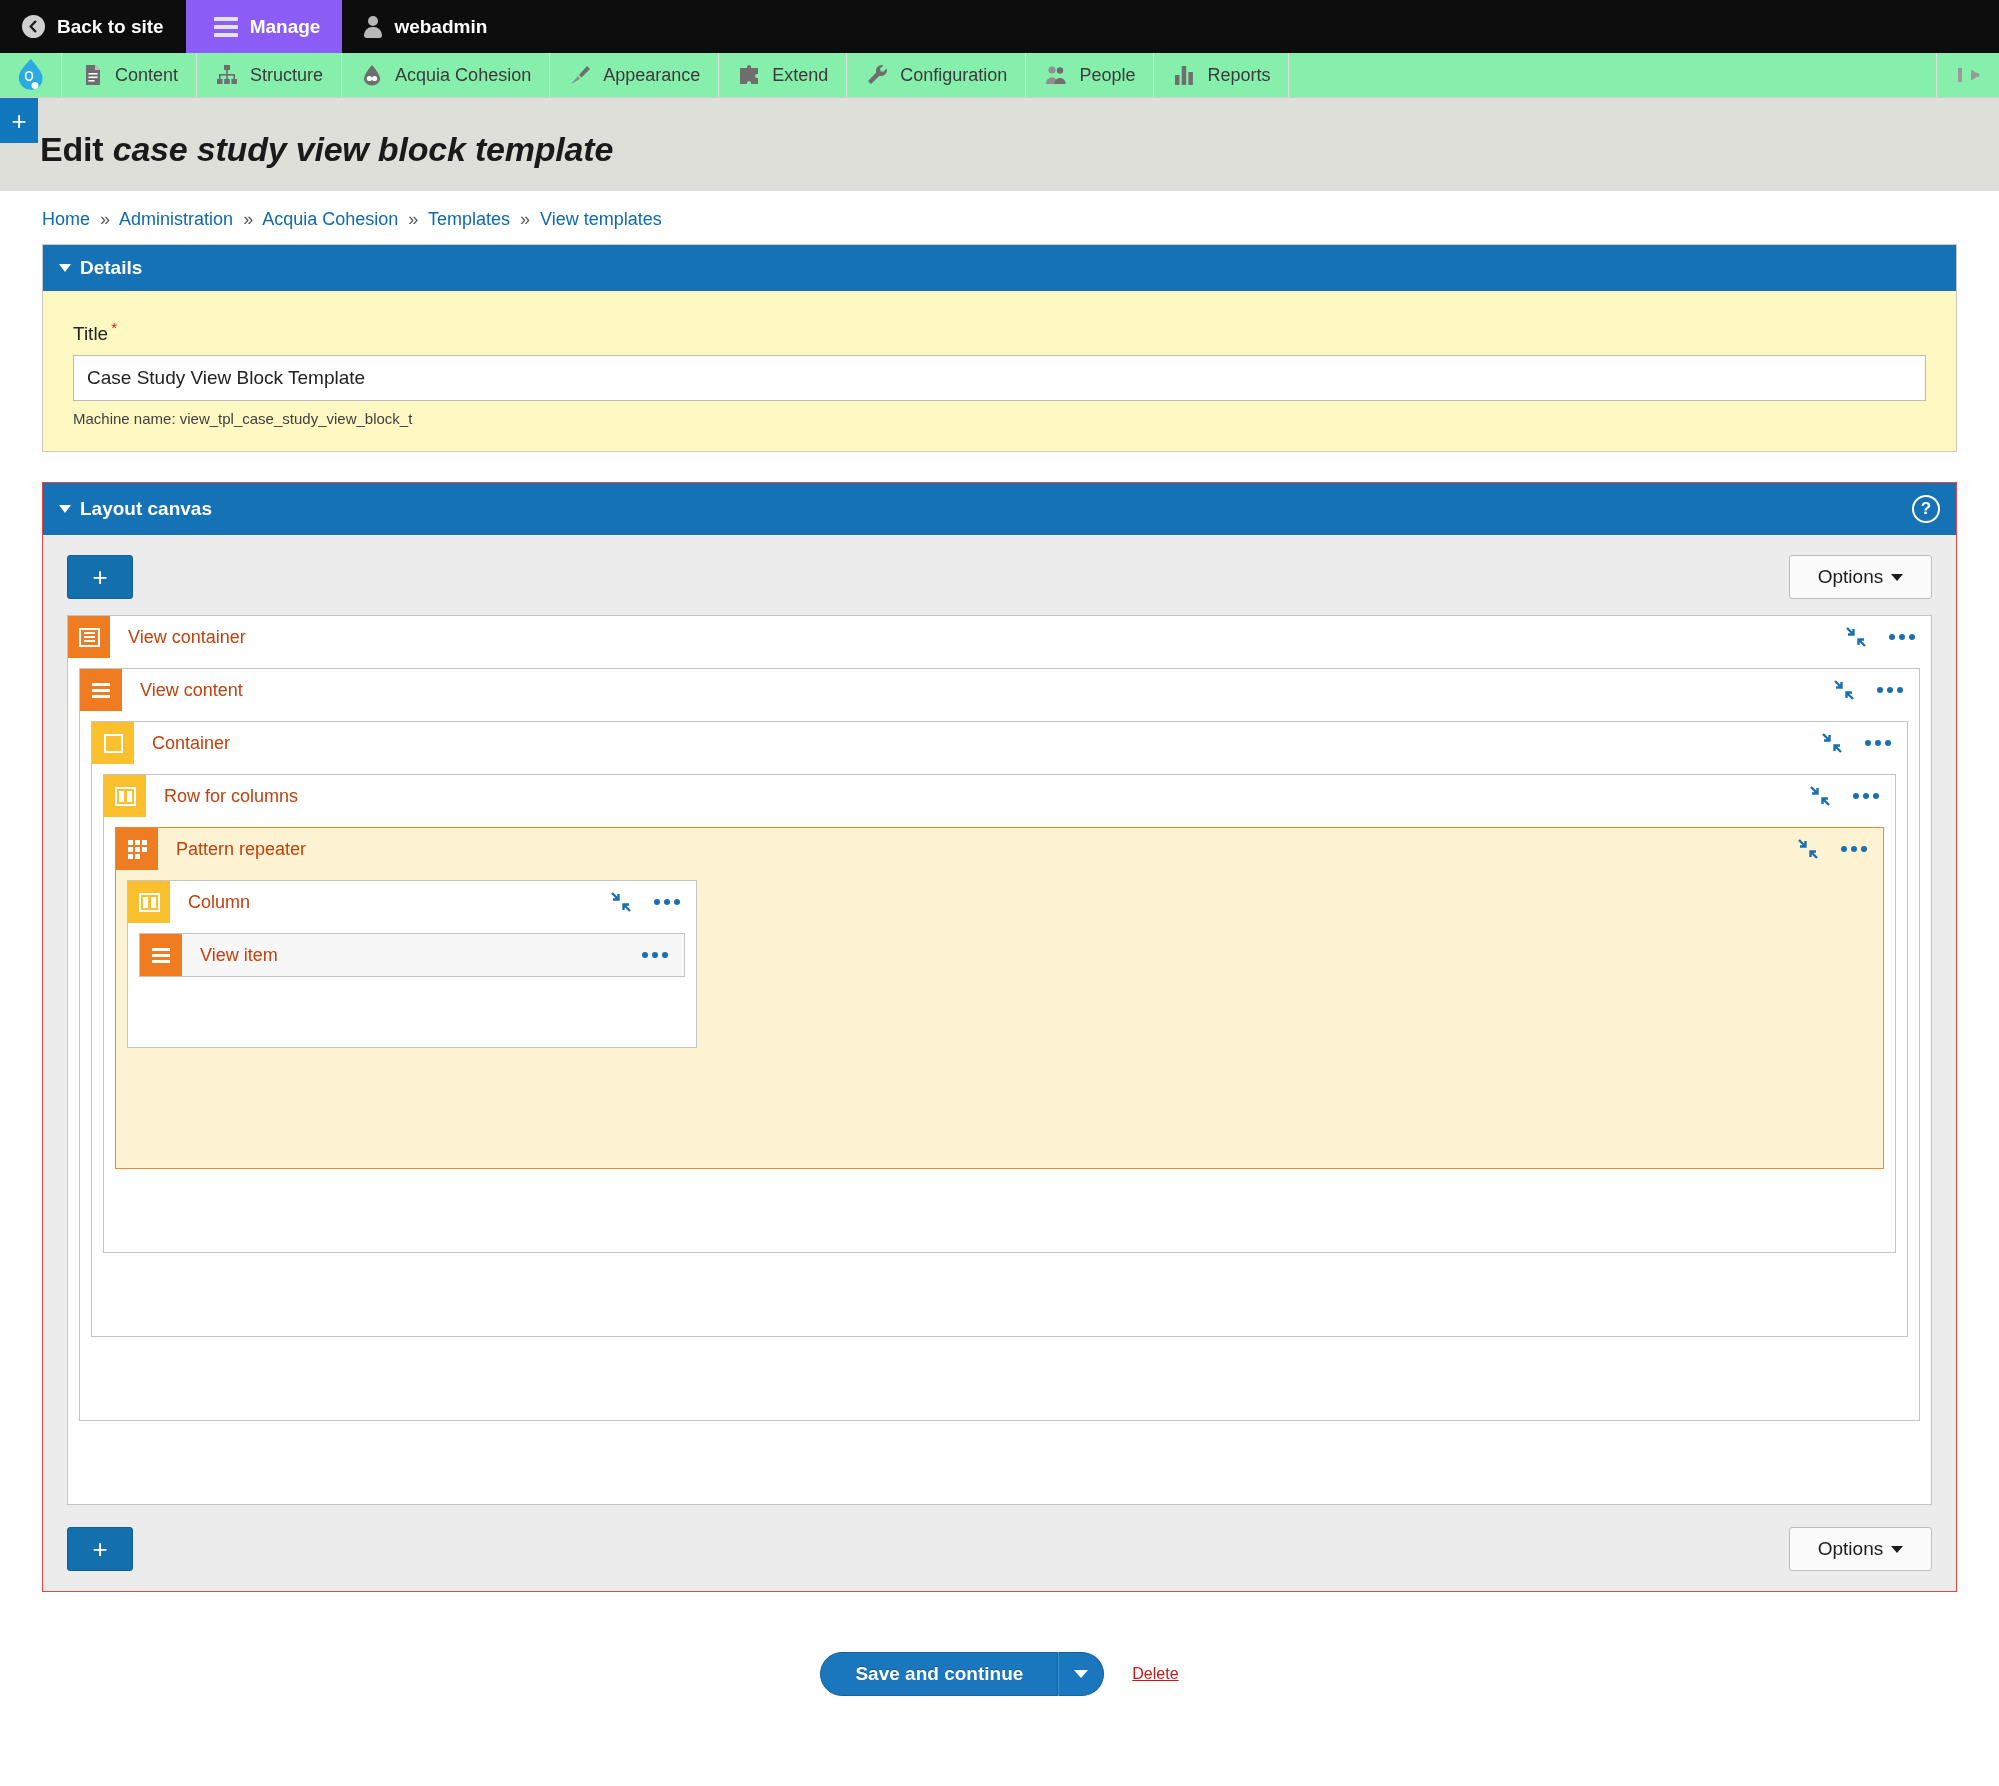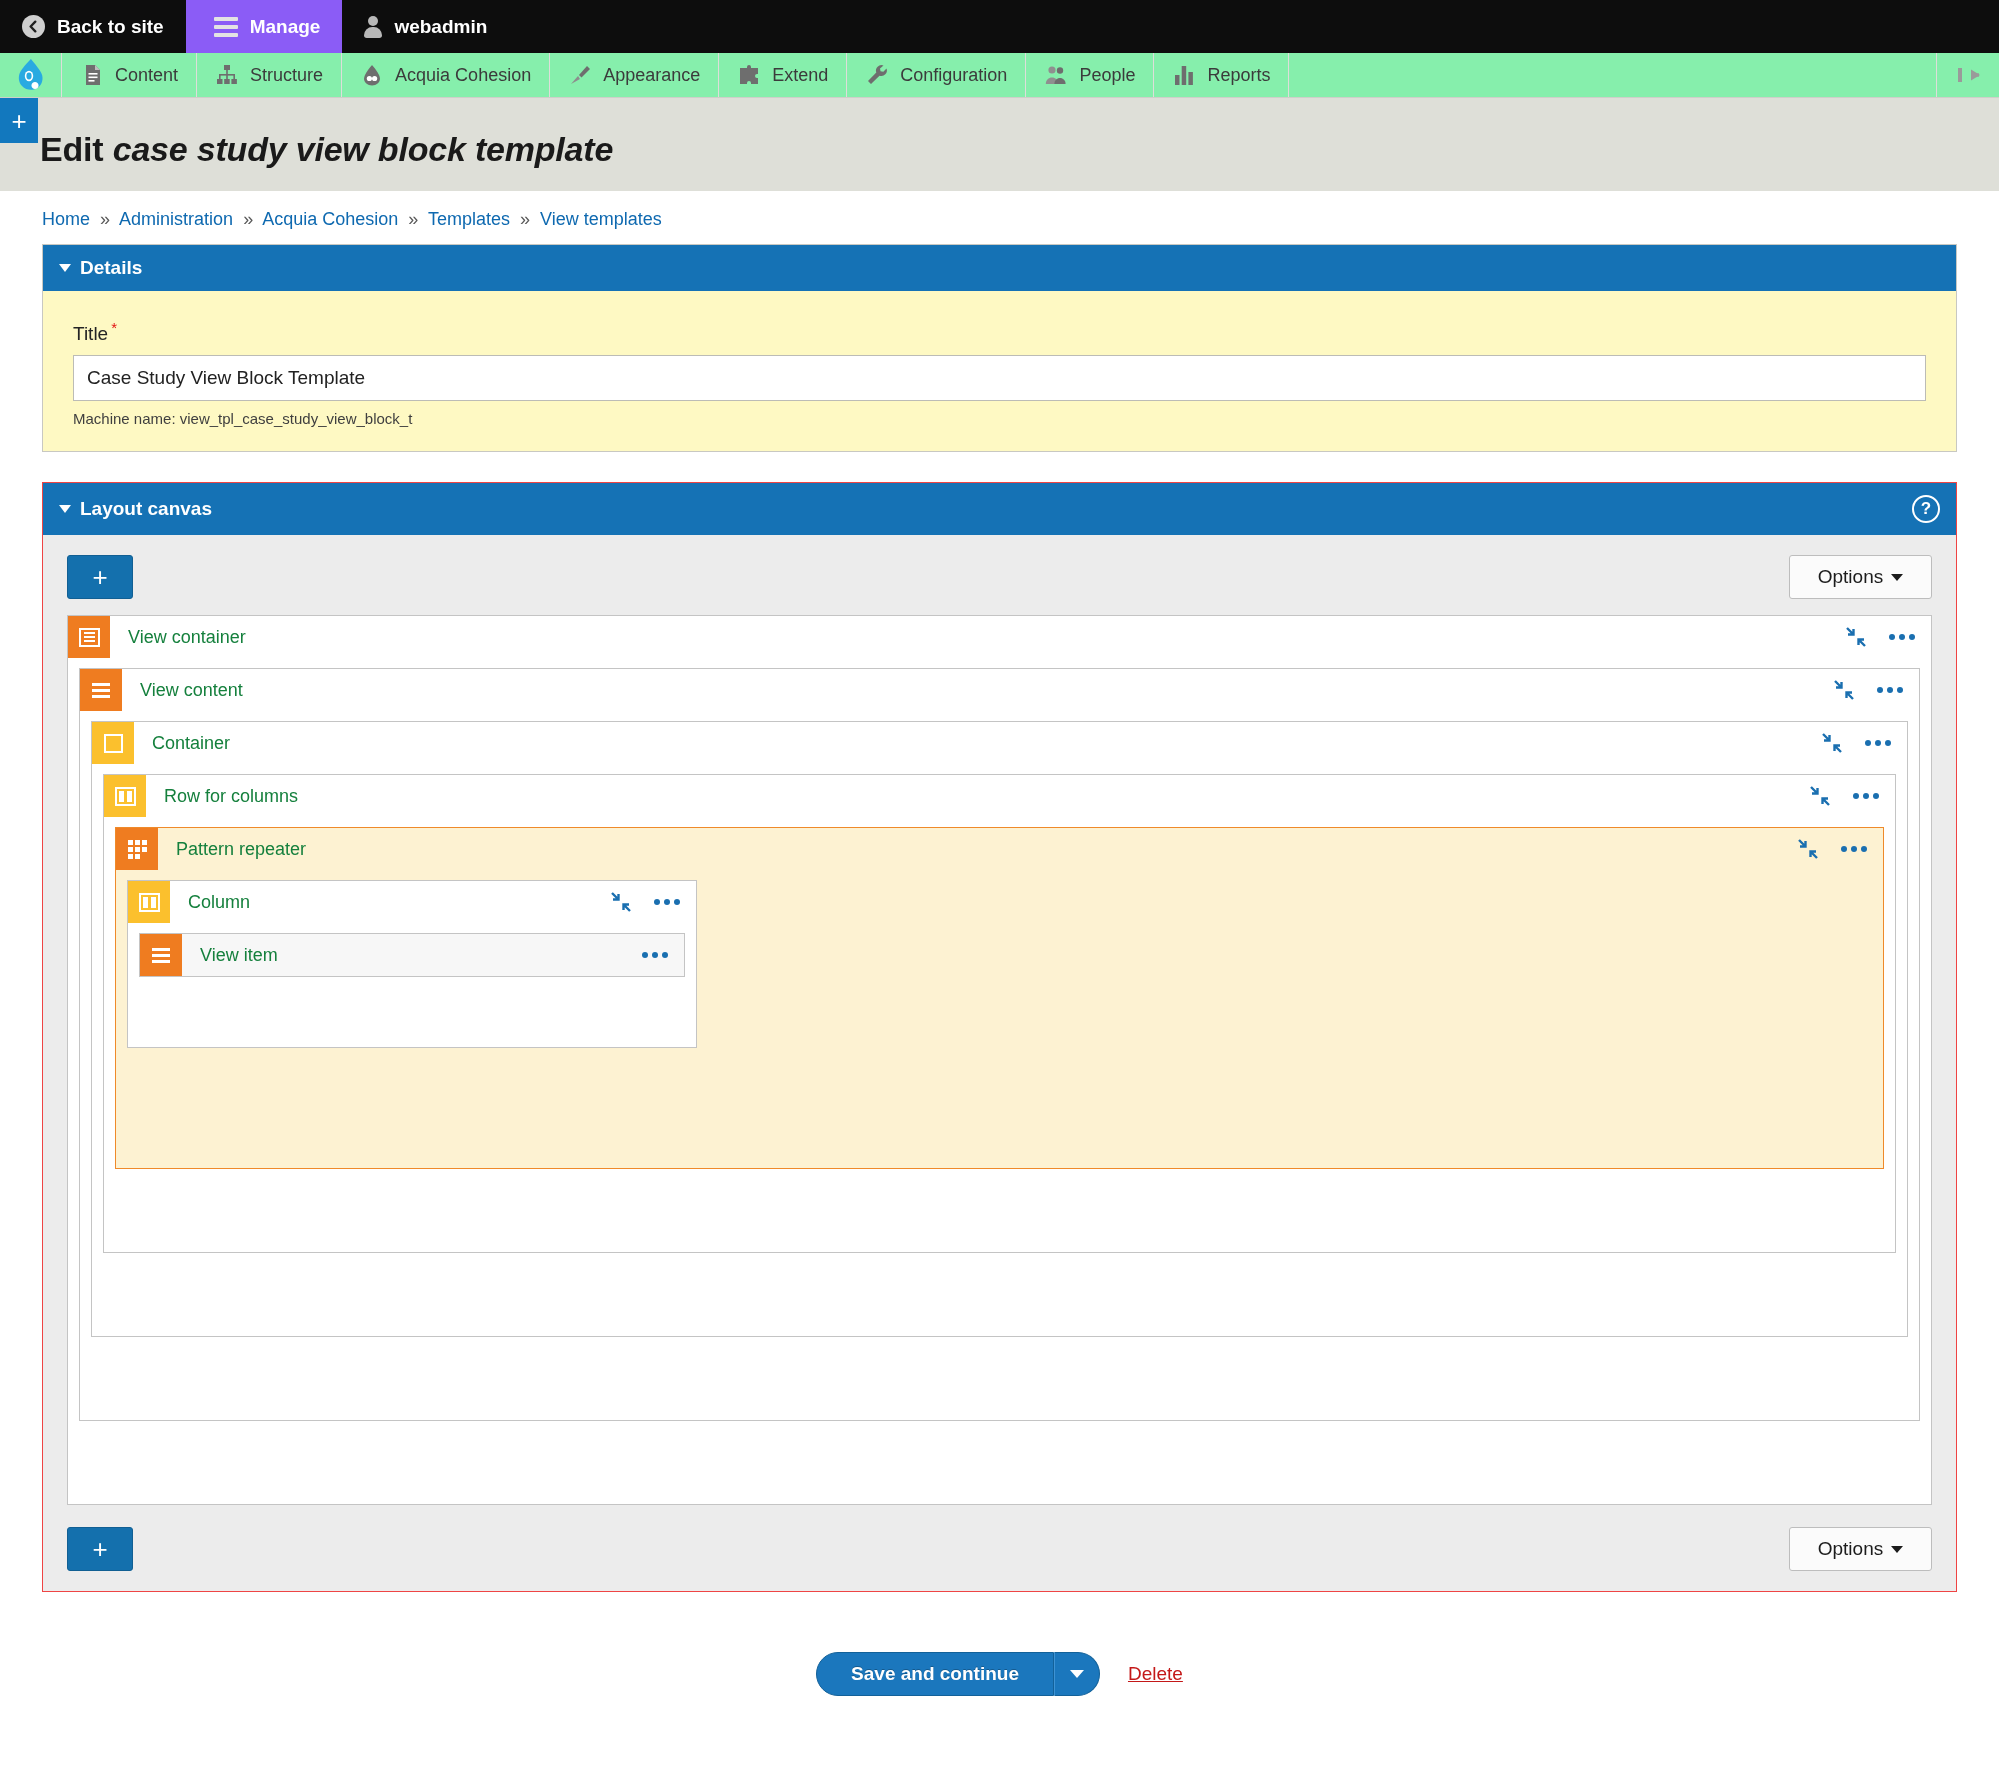--- a/index.html
+++ b/index.html
@@ -140,21 +140,21 @@
   }
 
   
   .el { border:1px solid #c4c4c4; background:#fff; }
   .el-head { display:flex; align-items:stretch; position:relative; min-height:42px; }
   .el-tile {
     width:42px; flex:none; display:flex; align-items:center; justify-content:center;
   }
   .el-title {
     flex:1; display:flex; align-items:center;
-    padding-left:18px; font-size:18px; color:#15803d;
+    padding-left:18px; font-size:18px; color:#c2410c;
   }
   .el-actions {
     display:flex; align-items:center; gap:22px; padding-right:16px;
   }
   .el-body { padding:10px 11px 11px 11px; }
 
   .ic-collapse { width:22px; height:22px; cursor:pointer; display:block; flex:none;}
   .ic-ellipsis { display:flex; gap:4px; cursor:pointer; align-items:center; flex:none;}
   .ic-ellipsis i { width:6px; height:6px; border-radius:50%; background:#1a6fb0; display:block; }
 
@@ -199,21 +199,21 @@
   }
   .btn-primary-caret {
     background:#1b77bd; border:1px solid #136199; border-left:1px solid #3e93d4;
     border-radius:0 22px 22px 0; width:46px; height:44px; cursor:pointer;
     display:flex; align-items:center; justify-content:center;
   }
   .caret-wh {
     width:0; height:0; border-left:7px solid transparent; border-right:7px solid transparent;
     border-top:8px solid #fff;
   }
-  .link-delete { color:#c41818; font-size:19px; text-decoration:underline; cursor:pointer; }
+  .link-delete { color:#c41818; font-size:16px; text-decoration:underline; cursor:pointer; }
 </style>
 </head>
 <body>
 
 <div class="toolbar-top">
   <a class="tb-item">
     <span class="icon-back-circle">
       <svg width="13" height="13" viewBox="0 0 13 13">
           <path d="M8.3 1.6 L3.6 6.5 L8.3 11.4" fill="none" stroke="#1f1f1f" stroke-width="2.3" stroke-linecap="round" stroke-linejoin="round"></path>
         </svg>

